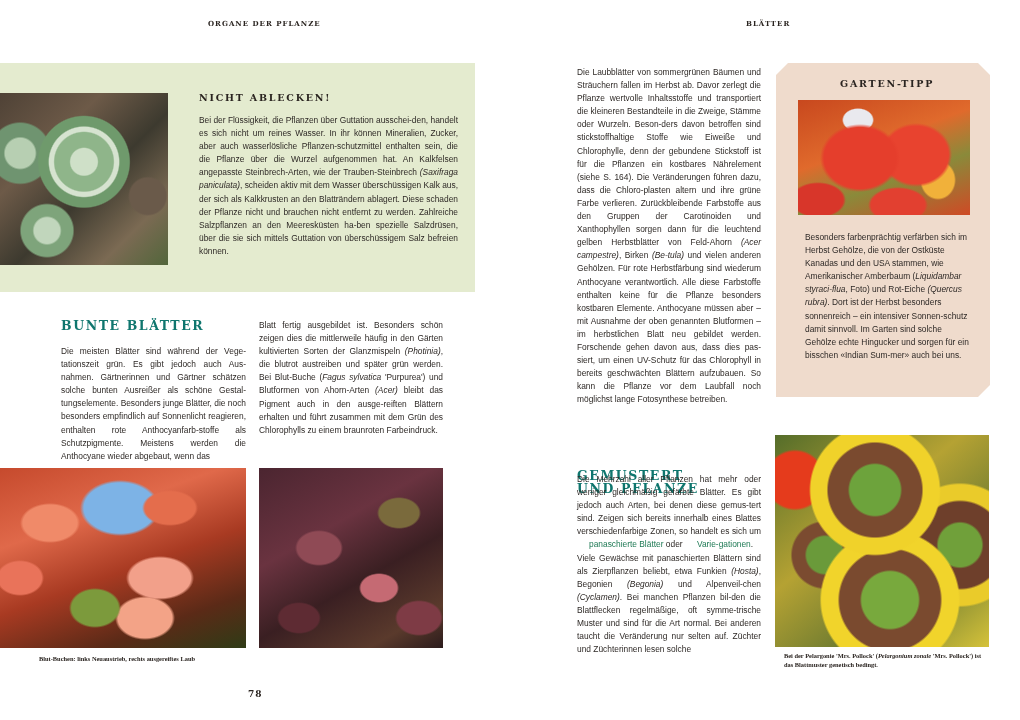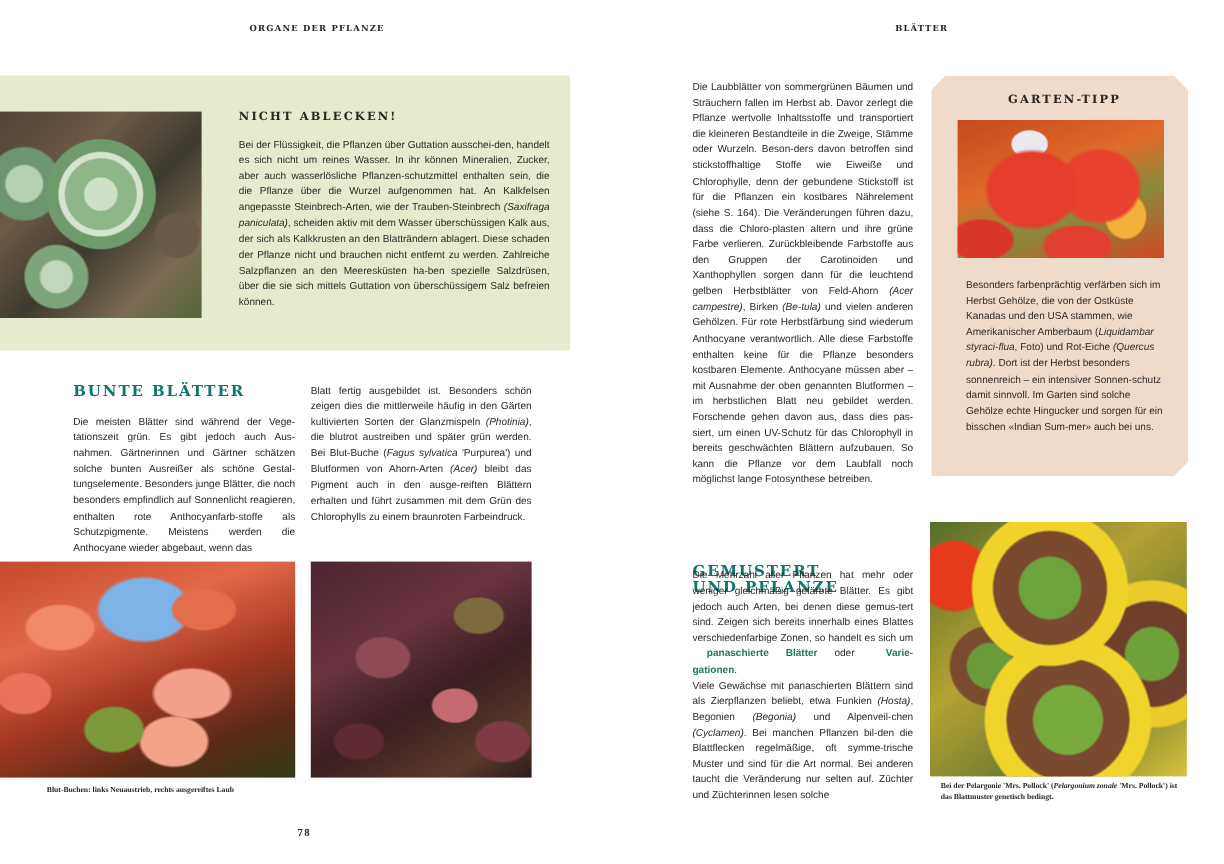--- a/index.html
+++ b/index.html
@@ -17,21 +17,21 @@
   .page-num {
     position: absolute; top: 689px; font-family: "DejaVu Serif", serif;
     font-size: 9px; font-weight: bold; letter-spacing: 1px; color: #2a2420;
   }
 
   .body-text {
     font-size: 8.4px; line-height: 13.1px; color: #2e2926; text-align: justify;
     hyphens: manual;
   }
   .body-text i { font-style: italic; }
-  .body-text .hl { color: #1f7a55; font-weight: bold; padding-left: 12px; }
+  .body-text .hl { color: #1f7a55; font-weight: normal; padding-left: 12px; }
 
   .section-title {
     font-family: "DejaVu Serif", serif; font-weight: bold; color: #0f766e;
     font-size: 12.5px; letter-spacing: 1.6px; line-height: 13px;
   }
   .box-title {
     font-family: "DejaVu Serif", serif; font-weight: bold; color: #2a2420;
     font-size: 9.5px; letter-spacing: 1.8px;
   }
   .caption {
@@ -124,21 +124,21 @@
 
   <div class="body-text" style="position:absolute; left:61px; top:345px; width:185px;">Die meisten Blätter sind während der Vege-tationszeit grün. Es gibt jedoch auch Aus-nahmen. Gärtnerinnen und Gärtner schätzen solche bunten Ausreißer als schöne Gestal-tungselemente. Besonders junge Blätter, die noch besonders empfindlich auf Sonnenlicht reagieren, enthalten rote Anthocyanfarb-stoffe als Schutzpigmente. Meistens werden die Anthocyane wieder abgebaut, wenn das</div>
 
   <div class="body-text" style="position:absolute; left:259px; top:319px; width:184px;"><span>Blatt fertig ausgebildet ist. Besonders schön zeigen dies die mittlerweile häufig in den Gärten kultivierten Sorten der Glanzmispeln </span><i>(Photinia)</i><span>, die blutrot austreiben und später grün werden. Bei Blut-Buche (</span><i>Fagus sylvatica</i><span> 'Purpurea') und Blutformen von Ahorn-Arten </span><i>(Acer)</i><span> bleibt das Pigment auch in den ausge-reiften Blättern erhalten und führt zusammen mit dem Grün des Chlorophylls zu einem braunroten Farbeindruck.</span></div>
 
   <div class="photo ph-buche-left"></div>
   <div class="photo ph-buche-right"></div>
 
   <div class="caption" style="position:absolute; left:39px; top:655px;">Blut-Buchen: links Neuaustrieb, rechts ausgereiftes Laub</div>
 
-  <div class="page-num" style="left:248px;font-family:Liberation Serif, serif;">78</div>
+  <div class="page-num" style="left:248px;">78</div>
 </div>
 
 <div class="page right">
   <div class="running-head" style="left:236px;">BLÄTTER</div>
 
   <div class="body-text" style="position:absolute; left:67px; top:66px; width:184px;"><span>Die Laubblätter von sommergrünen Bäumen und Sträuchern fallen im Herbst ab. Davor zerlegt die Pflanze wertvolle Inhaltsstoffe und transportiert die kleineren Bestandteile in die Zweige, Stämme oder Wurzeln. Beson-ders davon betroffen sind stickstoffhaltige Stoffe wie Eiweiße und Chlorophylle, denn der gebundene Stickstoff ist für die Pflanzen ein kostbares Nährelement (siehe S. 164). Die Veränderungen führen dazu, dass die Chloro-plasten altern und ihre grüne Farbe verlieren. Zurückbleibende Farbstoffe aus den Gruppen der Carotinoiden und Xanthophyllen sorgen dann für die leuchtend gelben Herbstblätter von Feld-Ahorn </span><i>(Acer campestre)</i><span>, Birken </span><i>(Be-tula)</i><span> und vielen anderen Gehölzen. Für rote Herbstfärbung sind wiederum Anthocyane verantwortlich. Alle diese Farbstoffe enthalten keine für die Pflanze besonders kostbaren Elemente. Anthocyane müssen aber – mit Ausnahme der oben genannten Blutformen – im herbstlichen Blatt neu gebildet werden. Forschende gehen davon aus, dass dies pas-siert, um einen UV-Schutz für das Chlorophyll in bereits geschwächten Blättern aufzubauen. So kann die Pflanze vor dem Laubfall noch möglichst lange Fotosynthese betreiben.</span></div>
 
   <div class="tip-box"></div>
   <div class="box-title" style="position:absolute; left:330px; top:78px;text-align:right;">GARTEN-TIPP</div>
   <div class="photo ph-amber"></div>

